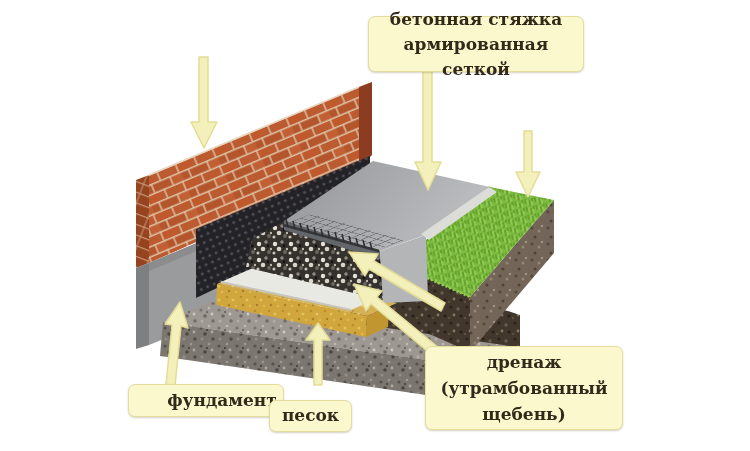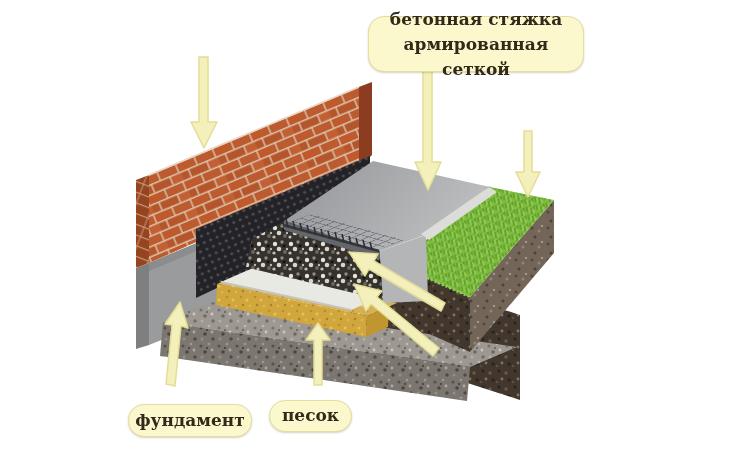--- a/index.html
+++ b/index.html
@@ -1,28 +1,28 @@
 <!DOCTYPE html>
 <html><head>
 <meta charset="utf-8">
 <style>
   html,body{margin:0;padding:0;background:#fff;}
   .stage{position:relative;width:750px;height:451px;background:#ffffff;overflow:hidden;
          font-family:"DejaVu Serif", "Liberation Serif", serif;}
   .scene{position:absolute;left:0;top:0;}
   .lbl{position:absolute;display:flex;align-items:center;justify-content:center;
-       text-align:center;background:#fbf8ce;border:1px solid #e4dd9e;border-radius:16px;
+       text-align:center;background:#fbf8ce;border:1px solid #e4dd9e;border-radius:7px;
        color:#33291a;font-weight:bold;font-size:17px;line-height:1.4;white-space:pre-line;
        box-shadow:0 1px 2px rgba(90,80,20,.25);}
   .lbl-wall{left:152px;top:29px;width:156px;height:30px;}
   .lbl-screed{left:368px;top:16px;width:214px;height:54px;line-height:25px;}
   .lbl-lawn{left:459px;top:104px;width:104px;height:30px;}
   .lbl-geotextile{left:440px;top:297px;width:177px;height:36px;}
   .lbl-drainage{left:425px;top:346px;width:196px;height:82px;line-height:26px;}
-  .lbl-foundation{left:128px;top:404px;width:122px;height:31px;}
+  .lbl-foundation{left:128px;top:384px;width:122px;height:31px;padding-left:32px;}
   .lbl-sand{left:269px;top:400px;width:81px;height:30px;}
 </style>
 </head>
 <body>
 
 <div class="stage">
 
   <svg class="scene" width="750" height="451" viewBox="0 0 750 451">
     <defs>
       <pattern id="brick" patternUnits="userSpaceOnUse" width="40" height="19" patternTransform="rotate(-22.8)">
@@ -179,16 +179,19 @@
       <polygon points="524,131 532,131 532,172 540,172 528,197 516,172 524,172"></polygon>
       <polygon points="445,303 374,261 378,254 349,252 365,276 369,269 441,311"></polygon>
       <polygon points="439,348 377,297 382,291 354,284 366,311 371,304 433,356"></polygon>
       <polygon points="166,384 175,386 181,326 188,328 180,302 165,324 172,325"></polygon>
       <polygon points="314,385 322,385 322,340 330,340 318,323 306,340 314,340"></polygon>
     </g>
   </svg>
 
   <div class="lbl lbl-screed">бетонная стяжка
 армированная сеткой</div>
+  <div class="lbl lbl-drainage">дренаж
+(утрамбованный
+щебень)</div>
   <div class="lbl lbl-foundation">фундамент</div>
   <div class="lbl lbl-sand">песок</div>
 
 </div>
 
 </body></html>

